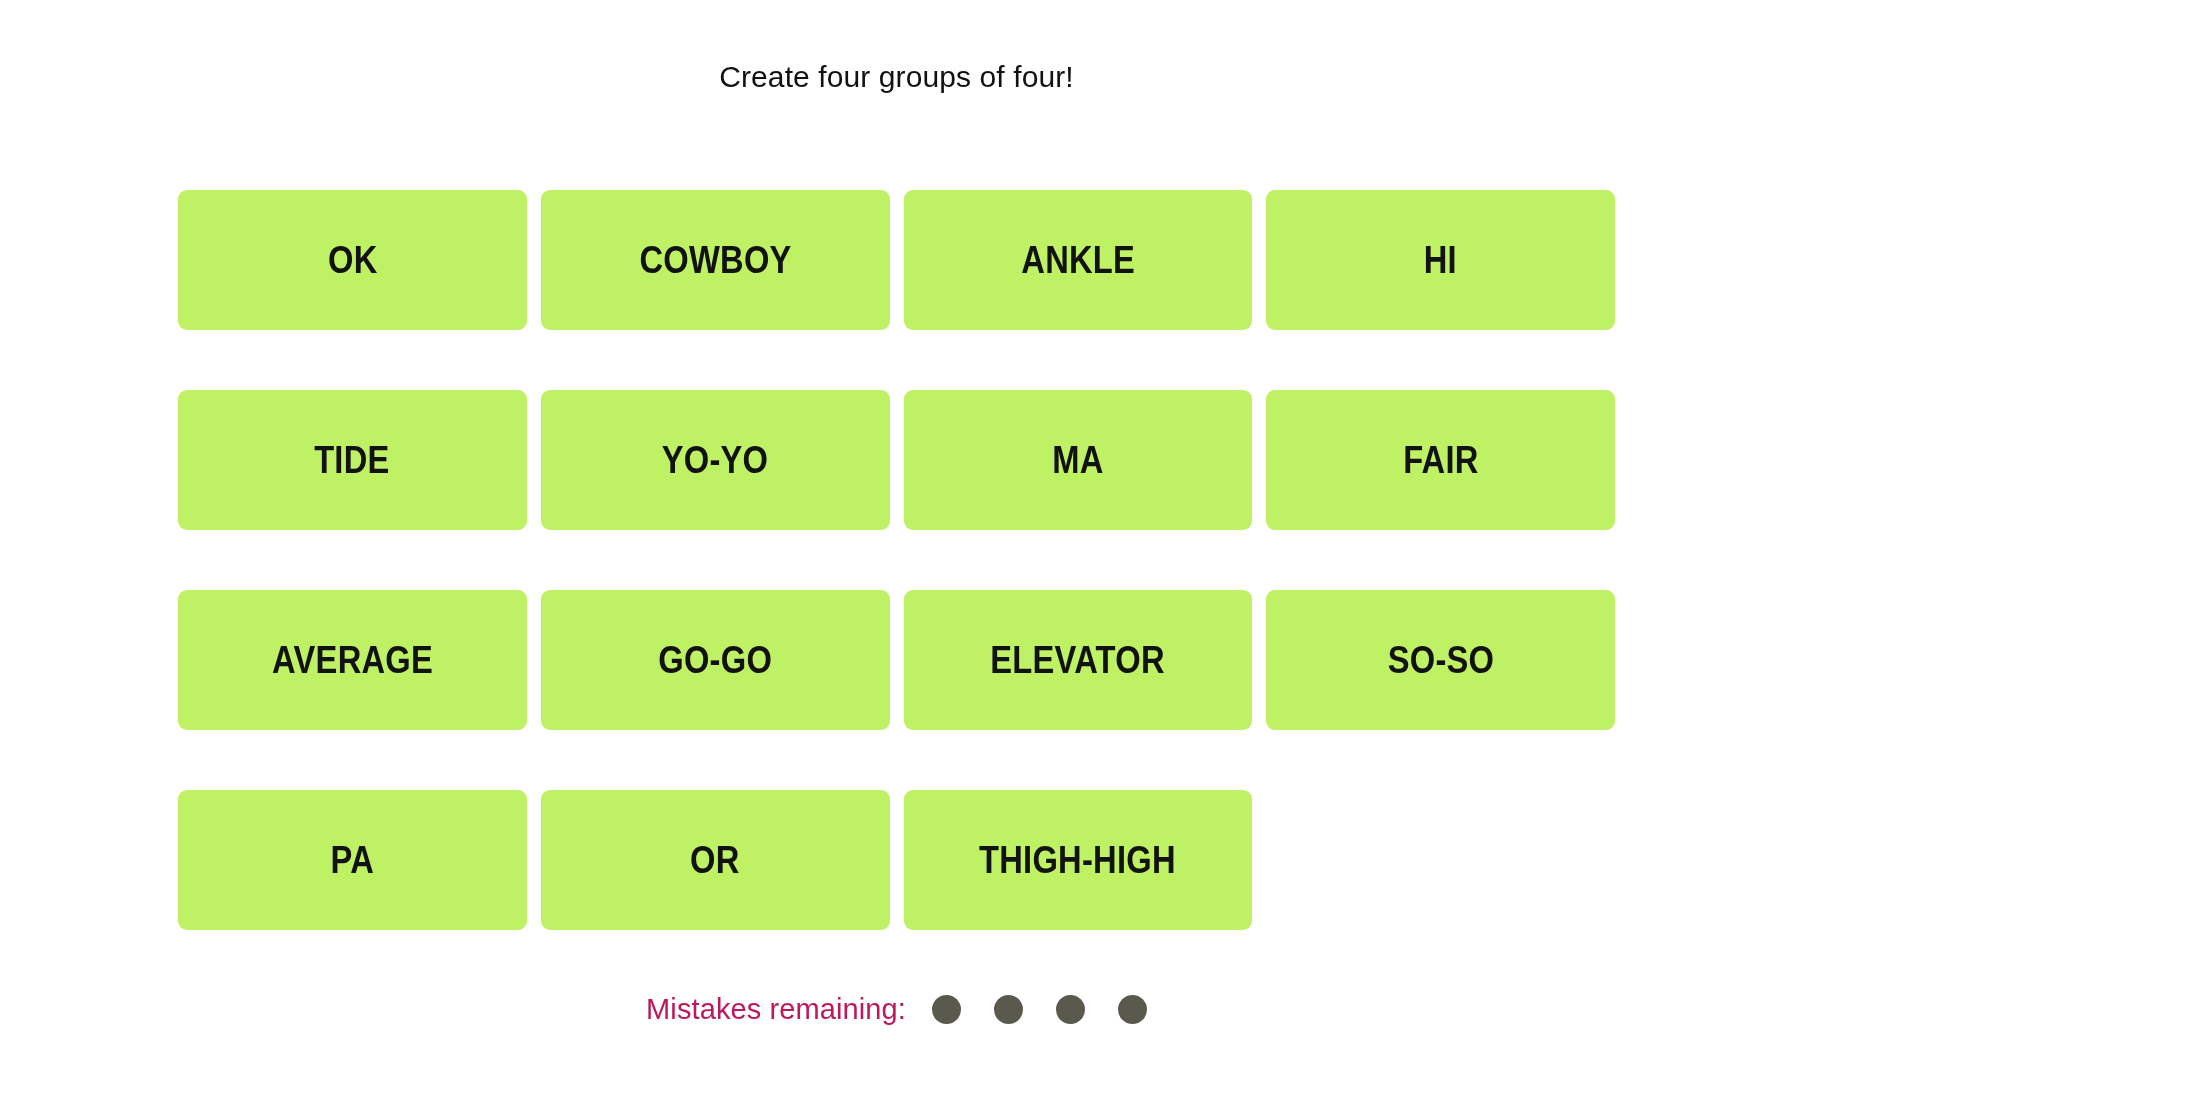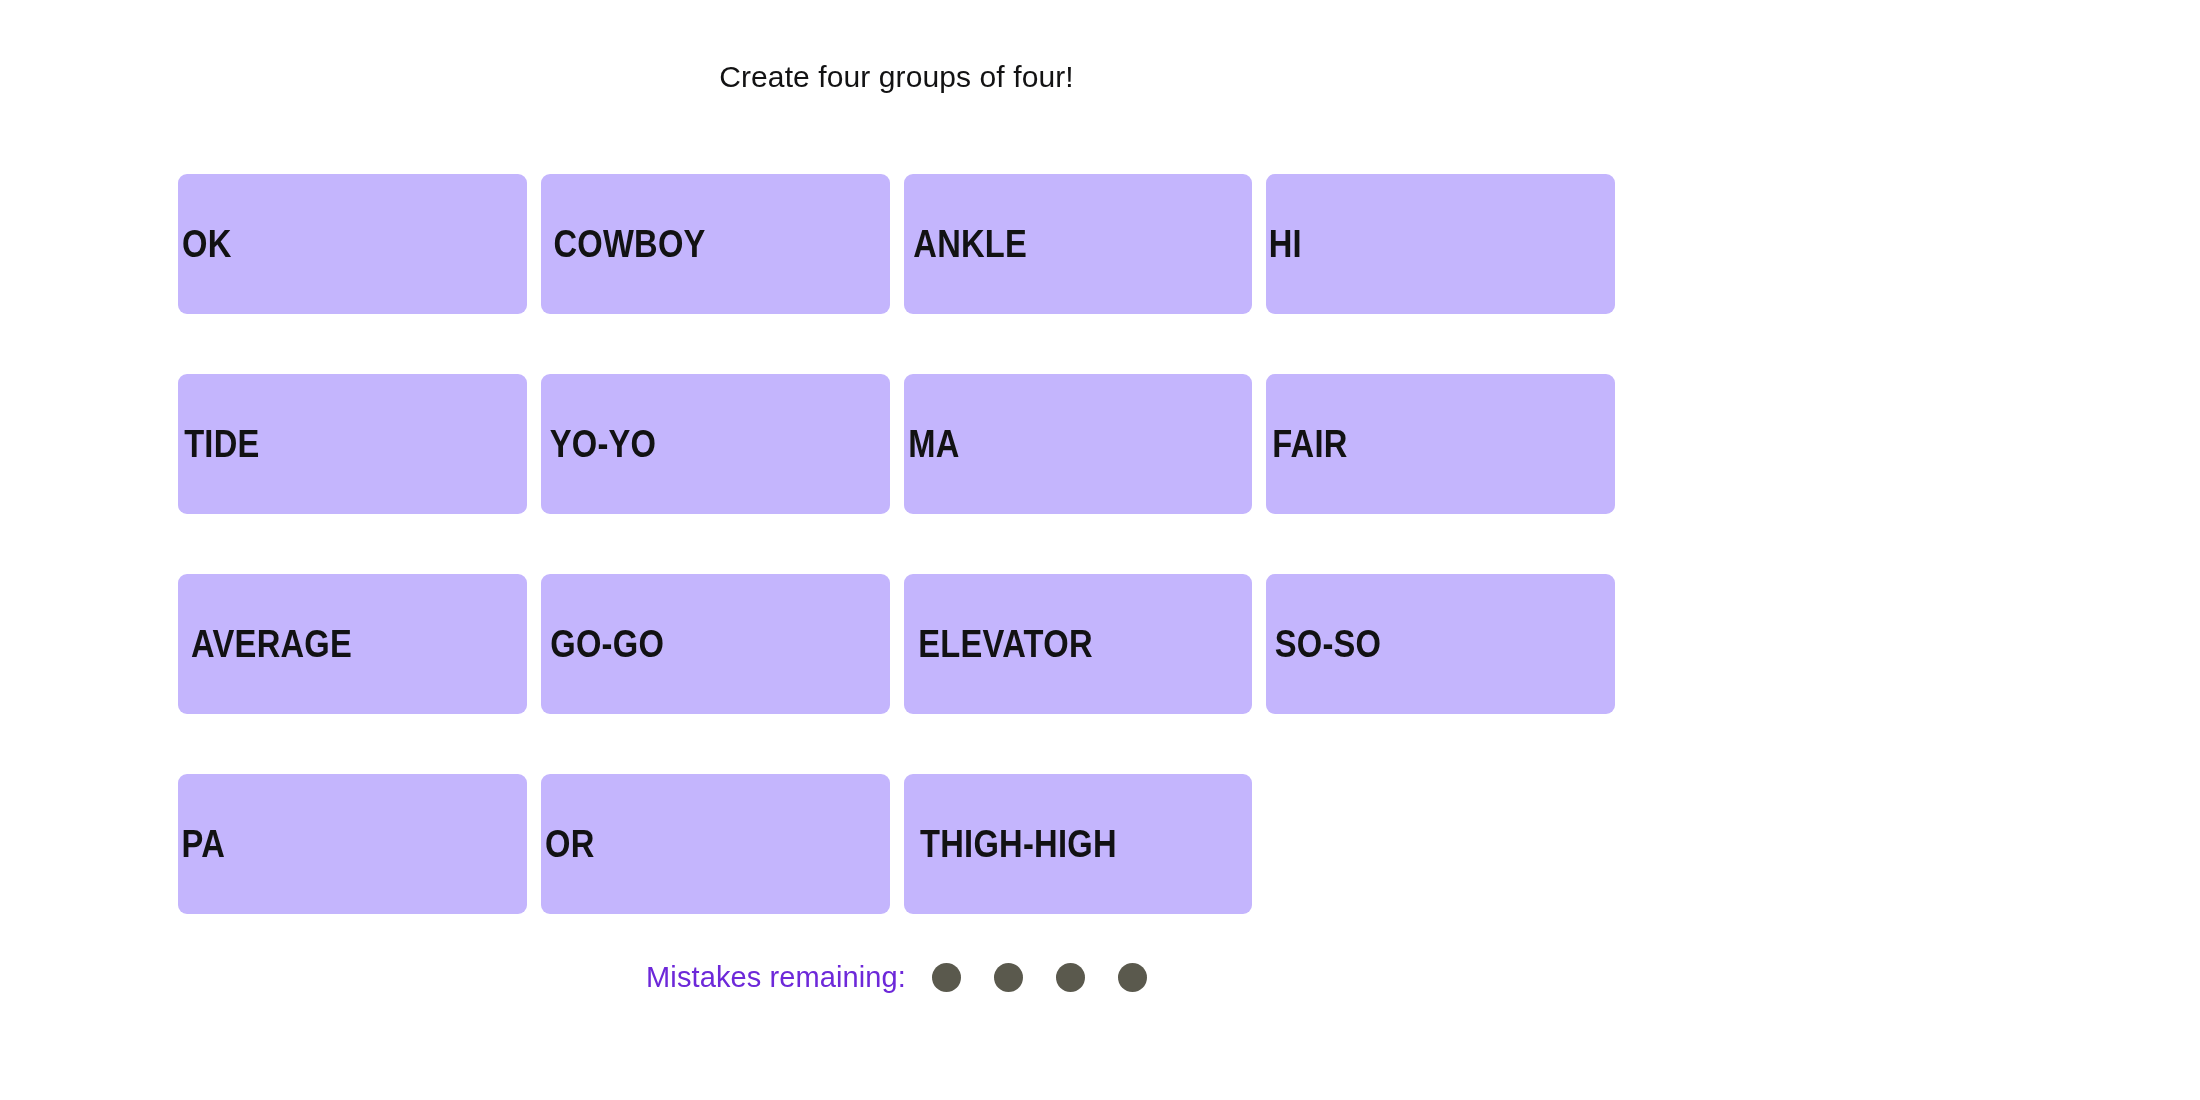--- a/index.html
+++ b/index.html
@@ -16,20 +16,21 @@
   }
 
   .game-root {
     width: 1793px;
     height: 1100px;
     position: relative;
     background: #ffffff;
     display: flex;
     flex-direction: column;
     align-items: center;
+    gap: 16px;
   }
 
   .instruction {
     margin-top: 62px;
     font-size: 30px;
     font-weight: 400;
     color: #121213;
     letter-spacing: 0.1px;
     line-height: 1;
     text-align: center;
@@ -38,25 +39,26 @@
   .board {
     margin-top: 36px;
     width: 1437px;
     display: grid;
     grid-template-columns: repeat(4, 1fr);
     grid-template-rows: repeat(4, 186px);
     gap: 14px 14px;
   }
 
   .tile {
-    background: #c4b5fd;
+    background: #bef264;
     border-radius: 9px;
     border: none;
     display: flex;
     align-items: center;
+    justify-content: center;
     padding: 0;
     cursor: pointer;
     user-select: none;
     overflow: hidden;
     margin-top: 46px;
   }
 
   .tile-label {
     font-family: "Liberation Sans Narrow", "Liberation Sans", sans-serif;
     font-weight: 700;
@@ -74,21 +76,21 @@
     margin-top: 49px;
     display: flex;
     align-items: center;
     justify-content: center;
     gap: 0;
   }
 
   .mistakes-label {
     font-size: 29px;
     font-weight: 400;
-    color: #6d28d9;
+    color: #be185d;
     line-height: 1;
     letter-spacing: 0.1px;
   }
 
   .dots {
     display: flex;
     align-items: center;
     margin-left: 26px;
     gap: 33px;
   }

